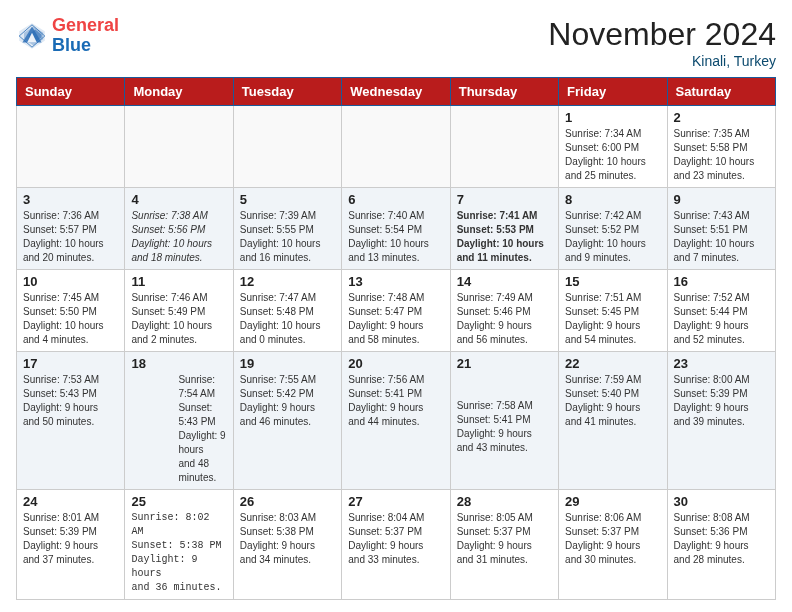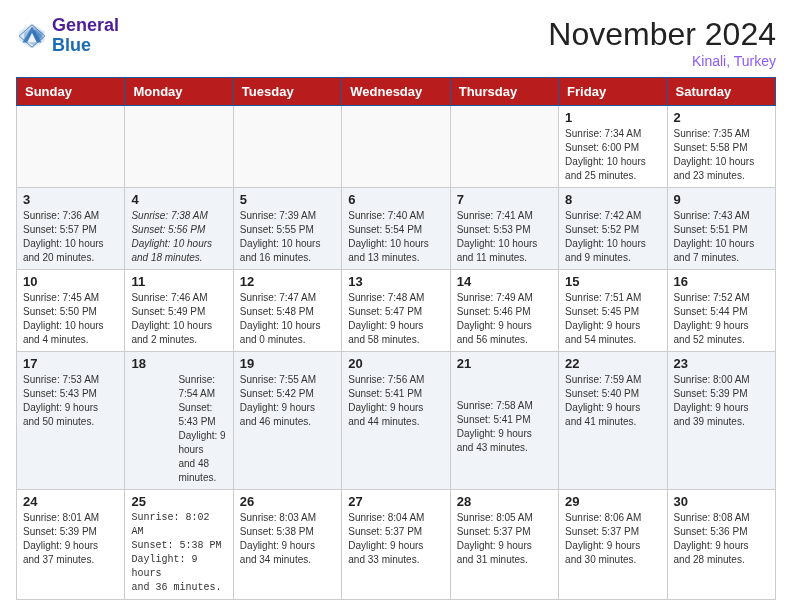--- a/index.html
+++ b/index.html
@@ -19,37 +19,37 @@
     .logo {
       display: flex;
       align-items: center;
       gap: 4px;
     }
     .logo-text {
       font-size: 18px;
       font-weight: bold;
       line-height: 1.1;
     }
-    .logo-general { color: #4c1d95; }
+    .logo-general { color: #ef4444; }
     .logo-blue { color: #1a6bb5; }
     .logo-icon {
       width: 32px;
       height: 32px;
     }
     .title-block {
       text-align: right;
     }
     .month-title {
       font-size: 32px;
       font-weight: normal;
       color: #222;
     }
     .location {
       font-size: 14px;
-      color: #8b5cf6;
+      color: #0c4a6e;
     }
     .calendar {
       width: 100%;
       border-collapse: collapse;
       border: 1px solid #ccc;
     }
     .calendar th {
       background-color: #b91c1c;
       color: white;
       text-align: left;
@@ -169,21 +169,21 @@
         </td>
         <td>
           <span class="day-number">6</span>
           <div class="day-info" style="white-space: pre-line;">Sunrise: 7:40 AM
 Sunset: 5:54 PM
 Daylight: 10 hours
 and 13 minutes.</div>
         </td>
         <td>
           <span class="day-number">7</span>
-          <div class="day-info" style="white-space: pre-line;">Sunrise: 7:41 AM
+          <div class="day-info" style="white-space: pre-line; font-weight: bold;">Sunrise: 7:41 AM
 Sunset: 5:53 PM
 Daylight: 10 hours
 and 11 minutes.</div>
         </td>
         <td>
           <span class="day-number">8</span>
           <div class="day-info" style="white-space: pre-line;">Sunrise: 7:42 AM
 Sunset: 5:52 PM
 Daylight: 10 hours
 and 9 minutes.</div>

